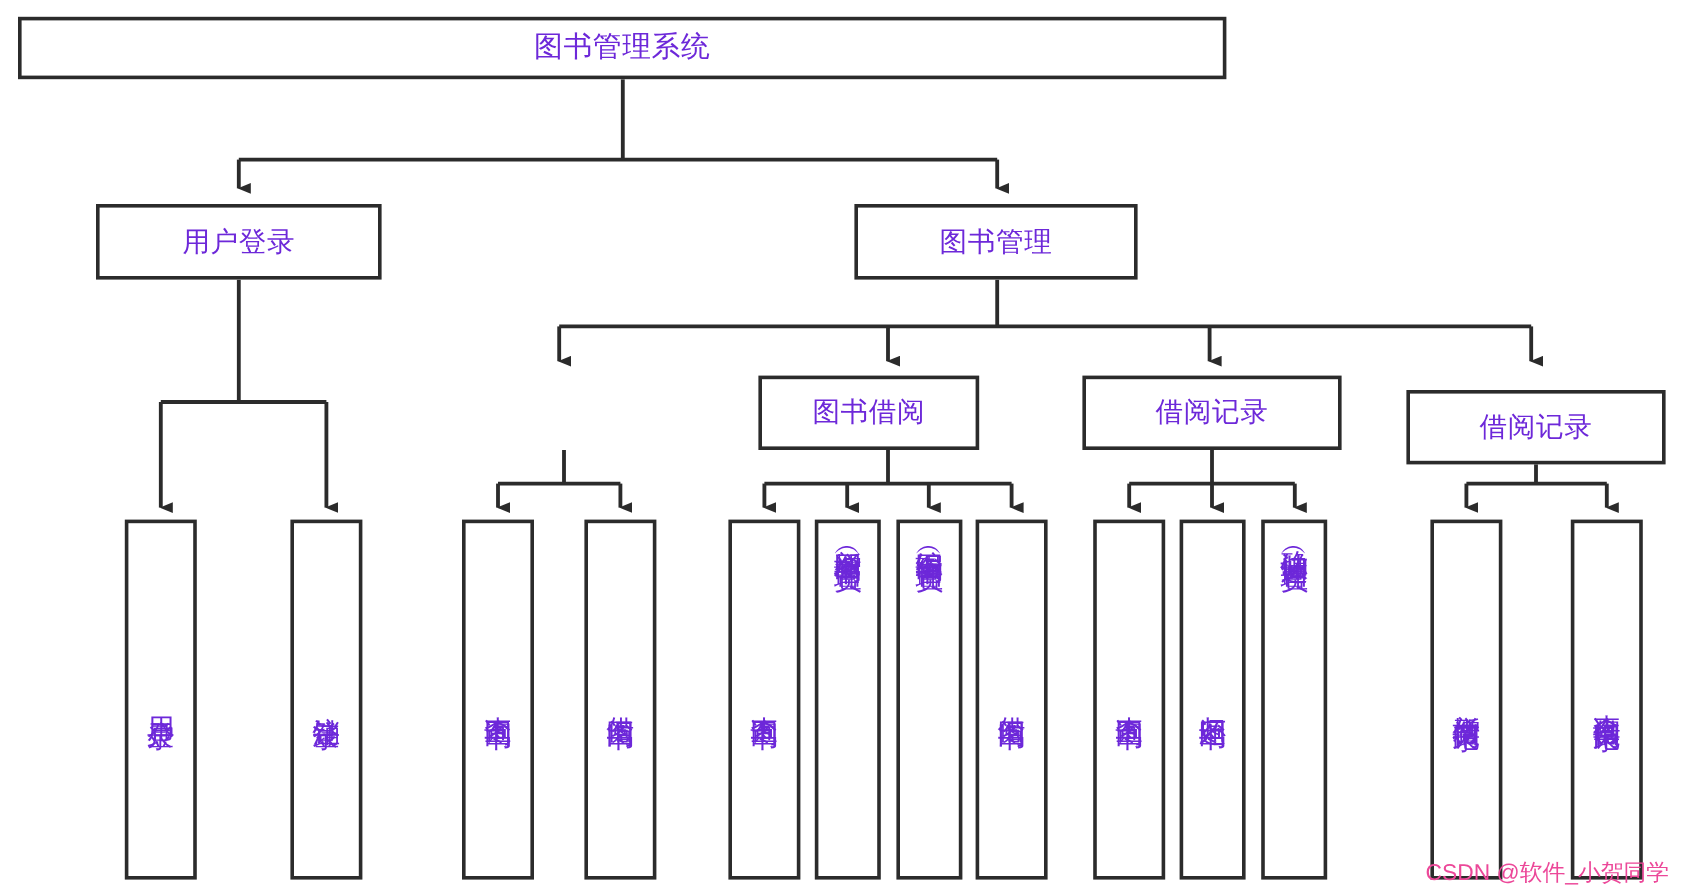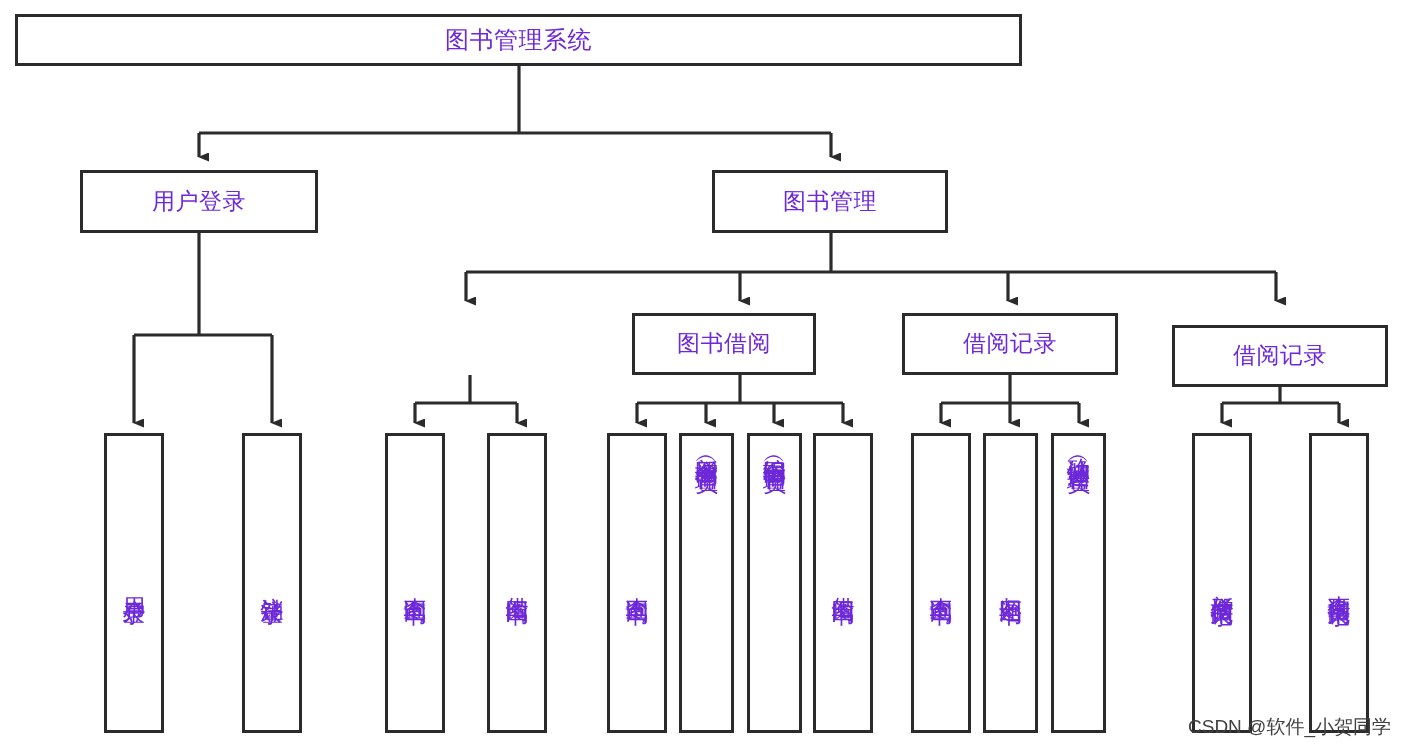--- a/index.html
+++ b/index.html
@@ -70,21 +70,21 @@
   }
   .node.vert.tall-text {
     padding-top: 4px;
   }
   .node.vert.mid-text {
     align-items: center;
     padding-top: 0;
   }
   .watermark {
     position: absolute;
-    color: #404040;
+    color: #ec4899;
     font-size: 19px;
     white-space: nowrap;
     z-index: 5;
   }
 </style>
 </head>
 <body>
 
 <div id="diagram-root">
 

